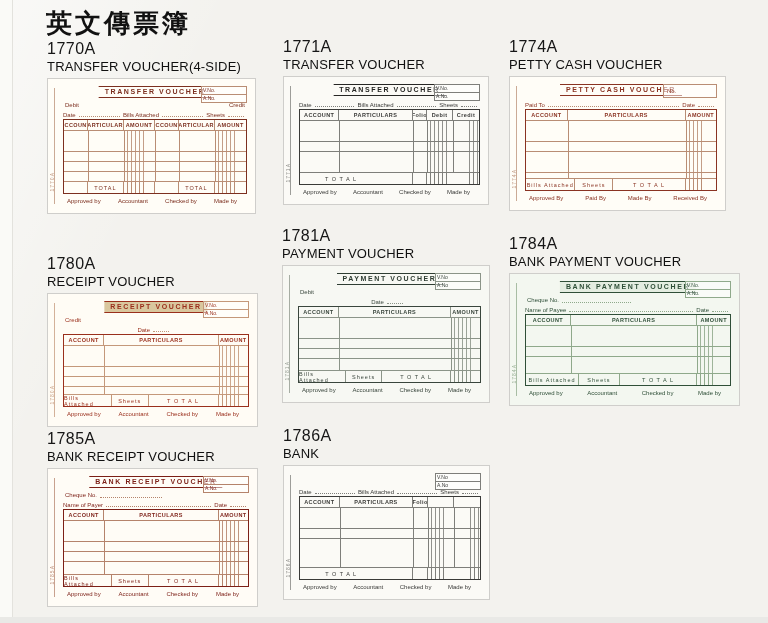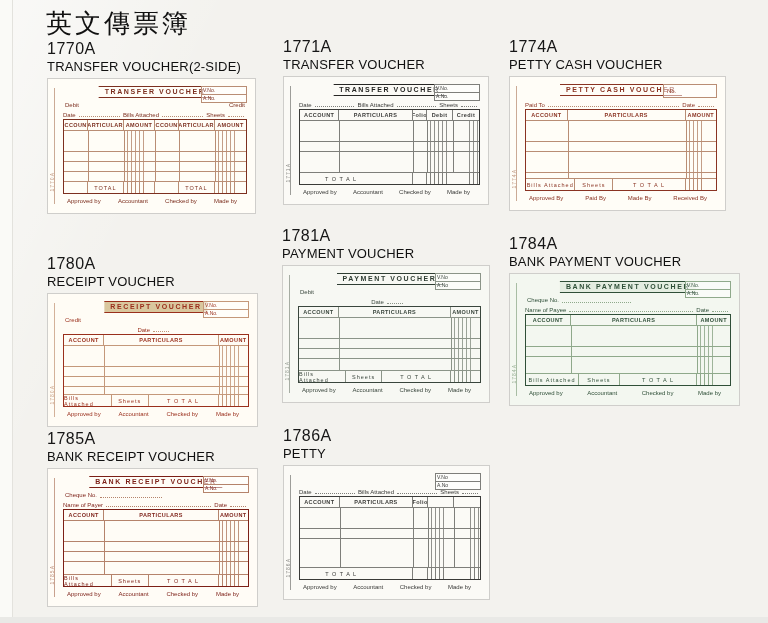--- a/index.html
+++ b/index.html
@@ -2,21 +2,21 @@
 <html><head>
 <meta charset="utf-8">
 <style>
   html,body{margin:0;padding:0;}
   body{font-family:"Liberation Sans","DejaVu Sans",sans-serif;background:#dadad6;}
   .page{position:relative;width:768px;height:623px;overflow:hidden;
     background:linear-gradient(115deg, rgba(255,255,255,.55) 0%, rgba(255,255,255,0) 22%), #f3f2ee;}
   .page::before{content:"";position:absolute;left:0;top:0;bottom:0;width:12px;
     background:#fafaf7;border-right:1px solid #e3e2dd;}
   .page::after{content:"";position:absolute;left:0;right:0;bottom:0;height:6px;background:#e9e9e6;}
-  .page-title{position:absolute;left:46px;top:6px;margin:0;font-size:26px;font-weight:400;
+  .page-title{position:absolute;left:46px;top:6px;margin:0;font-size:26px;font-weight:700;
     color:#111;letter-spacing:3px;}
   .cell{position:absolute;}
   .pcode{font-size:16px;color:#161616;letter-spacing:.5px;}
   .pname{font-size:13px;color:#101010;margin-top:1px;letter-spacing:.2px;white-space:nowrap;}
   .vcard{position:relative;margin-top:4px;border:1px solid #cfcecb;padding:7px 8px 6px 8px;
     display:flex;box-sizing:border-box;}
   .bindline{position:absolute;left:6px;top:9px;bottom:9px;width:1px;opacity:.75;}
   .sidecode{position:absolute;left:1px;bottom:22px;font-size:5px;writing-mode:vertical-rl;
     transform:rotate(180deg);letter-spacing:1px;opacity:.9;}
   .form{flex:1;display:flex;flex-direction:column;margin-left:7px;position:relative;min-width:0;}
@@ -62,21 +62,21 @@
   .cell8{left:283px;top:427px;}.cell8 .vcard{width:207px;height:135px;}
 </style>
 </head>
 <body>
 
 <div class="page">
   <h1 class="page-title">英文傳票簿</h1>
   <div id="products">
       <div class="cell cell1">
         <div class="pcode">1770A</div>
-        <div class="pname">TRANSFER VOUCHER(2-SIDE)</div>
+        <div class="pname">TRANSFER VOUCHER(4-SIDE)</div>
         <div class="vcard" style="background: rgb(255, 253, 247);">
           <div class="bindline" style="background: rgb(185, 141, 116);"></div>
           <div class="sidecode" style="color: rgb(185, 141, 116);">1770A</div>
           <div class="form">
             <div class="vhdr">
               <div class="vtitle" style="color: rgb(124, 47, 31); border-color: rgb(124, 47, 31);">TRANSFER VOUCHER</div>
               <div class="corner" style="border-color: rgb(185, 141, 116); color: rgb(124, 47, 31);">
                 <div class="crow" style="border-color: rgb(185, 141, 116);">V.No.</div>
                 <div class="crow2">A.No.</div>
               </div>
@@ -418,21 +418,21 @@
               <span>Approved by</span>
               <span>Accountant</span>
               <span>Checked by</span>
               <span>Made by</span>
             </div>
           </div>
         </div>
       </div>
       <div class="cell cell8">
         <div class="pcode">1786A</div>
-        <div class="pname">PETTY</div>
+        <div class="pname">BANK</div>
         <div class="vcard" style="background: rgb(251, 250, 246);">
           <div class="bindline" style="background: rgb(126, 126, 122);"></div>
           <div class="sidecode" style="color: rgb(126, 126, 122);">1786A</div>
           <div class="form">
             <div class="vhdr notitle">
               <div class="corner" style="border-color: rgb(126, 126, 122); color: rgb(58, 58, 56);">
                 <div class="crow" style="border-color: rgb(126, 126, 122);">V.No</div>
                 <div class="crow2">A.No</div>
               </div>
             </div>

